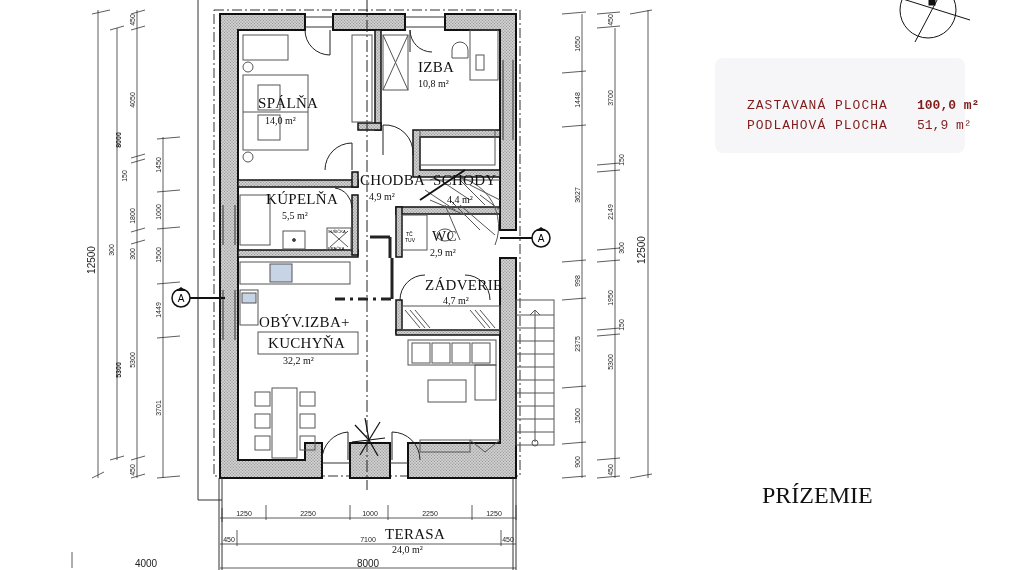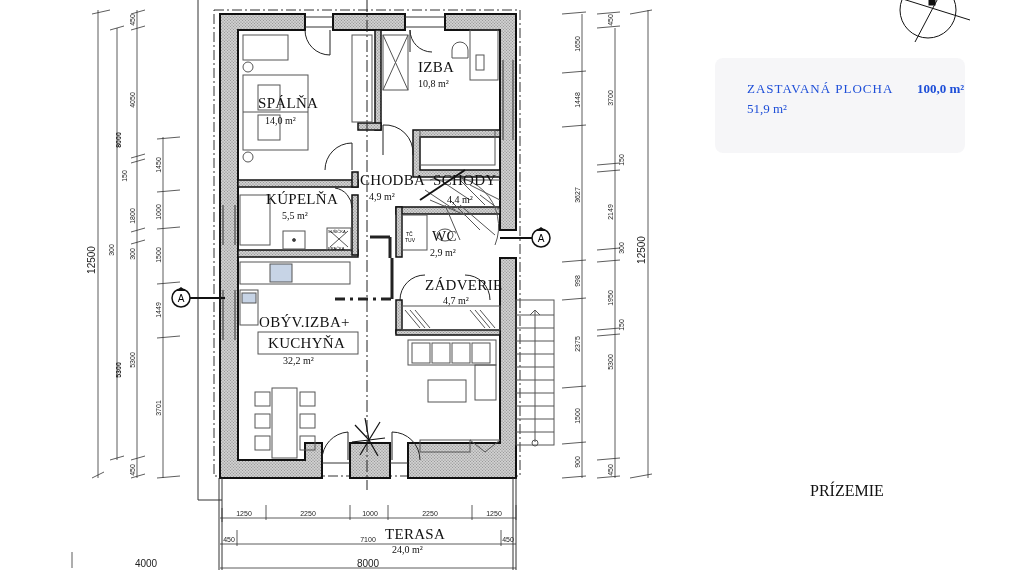--- a/index.html
+++ b/index.html
@@ -2,26 +2,26 @@
 <html><head>
 <meta charset="utf-8">
 <style>
   html,body{margin:0;padding:0;background:#fff;}
   body{width:1011px;height:570px;position:relative;overflow:hidden;font-family:"Liberation Serif","DejaVu Serif",serif;}
   svg{position:absolute;left:0;top:0;}
   .room{font-family:"Liberation Serif",serif;font-size:15px;fill:#111;letter-spacing:0.3px;}
   .area{font-family:"Liberation Serif",serif;font-size:10px;fill:#111;}
   .dim{font-family:"Liberation Sans",sans-serif;font-size:7px;fill:#222;}
   .dimbig{font-family:"Liberation Sans",sans-serif;font-size:10px;fill:#222;}
-  .legend{position:absolute;left:747px;top:79px;font-family:Liberation Serif, serif;font-size:13px;color:#1d4ed8;line-height:20px;}
+  .legend{position:absolute;left:747px;top:96px;font-family:Liberation Mono, monospace;font-size:13px;color:#7f1d1d;line-height:20px;}
   .legend .row{display:flex;white-space:nowrap;}
   .legend .lbl{width:170px;letter-spacing:1px;}
   .legend .val{font-size:13px;padding-left:0px;}
   .legend .row:first-child .val{font-weight:bold;}
-  .title{position:absolute;left:762px;top:482px;font-family:"Liberation Serif",serif;font-size:16px;color:#111;margin-left:48px;}
+  .title{position:absolute;left:762px;top:482px;font-family:"Liberation Serif",serif;font-size:24px;color:#111;}
   .wm{position:absolute;left:715px;top:58px;width:250px;height:95px;opacity:0.05;background:#557;border-radius:8px;}
 </style>
 </head>
 <body>
 
 <div class="wm"></div>
 
 <svg width="1011" height="570" viewBox="0 0 1011 570">
   <defs>
     <pattern id="hatch" width="3" height="3" patternUnits="userSpaceOnUse">
@@ -351,17 +351,18 @@
     <text class="dimbig" x="146" y="567" text-anchor="middle">4000</text>
   </g>
 </svg>
 
 <div class="legend">
   <div class="row">
     <span class="lbl">ZASTAVANÁ  PLOCHA</span>
     <span class="val">100,0 m²</span>
   </div>
   <div class="row">
+    <span class="lbl">PODLAHOVÁ PLOCHA</span>
     <span class="val">51,9 m²</span>
   </div>
 </div>
 
 <div class="title">PRÍZEMIE</div>
 
 </body></html>

